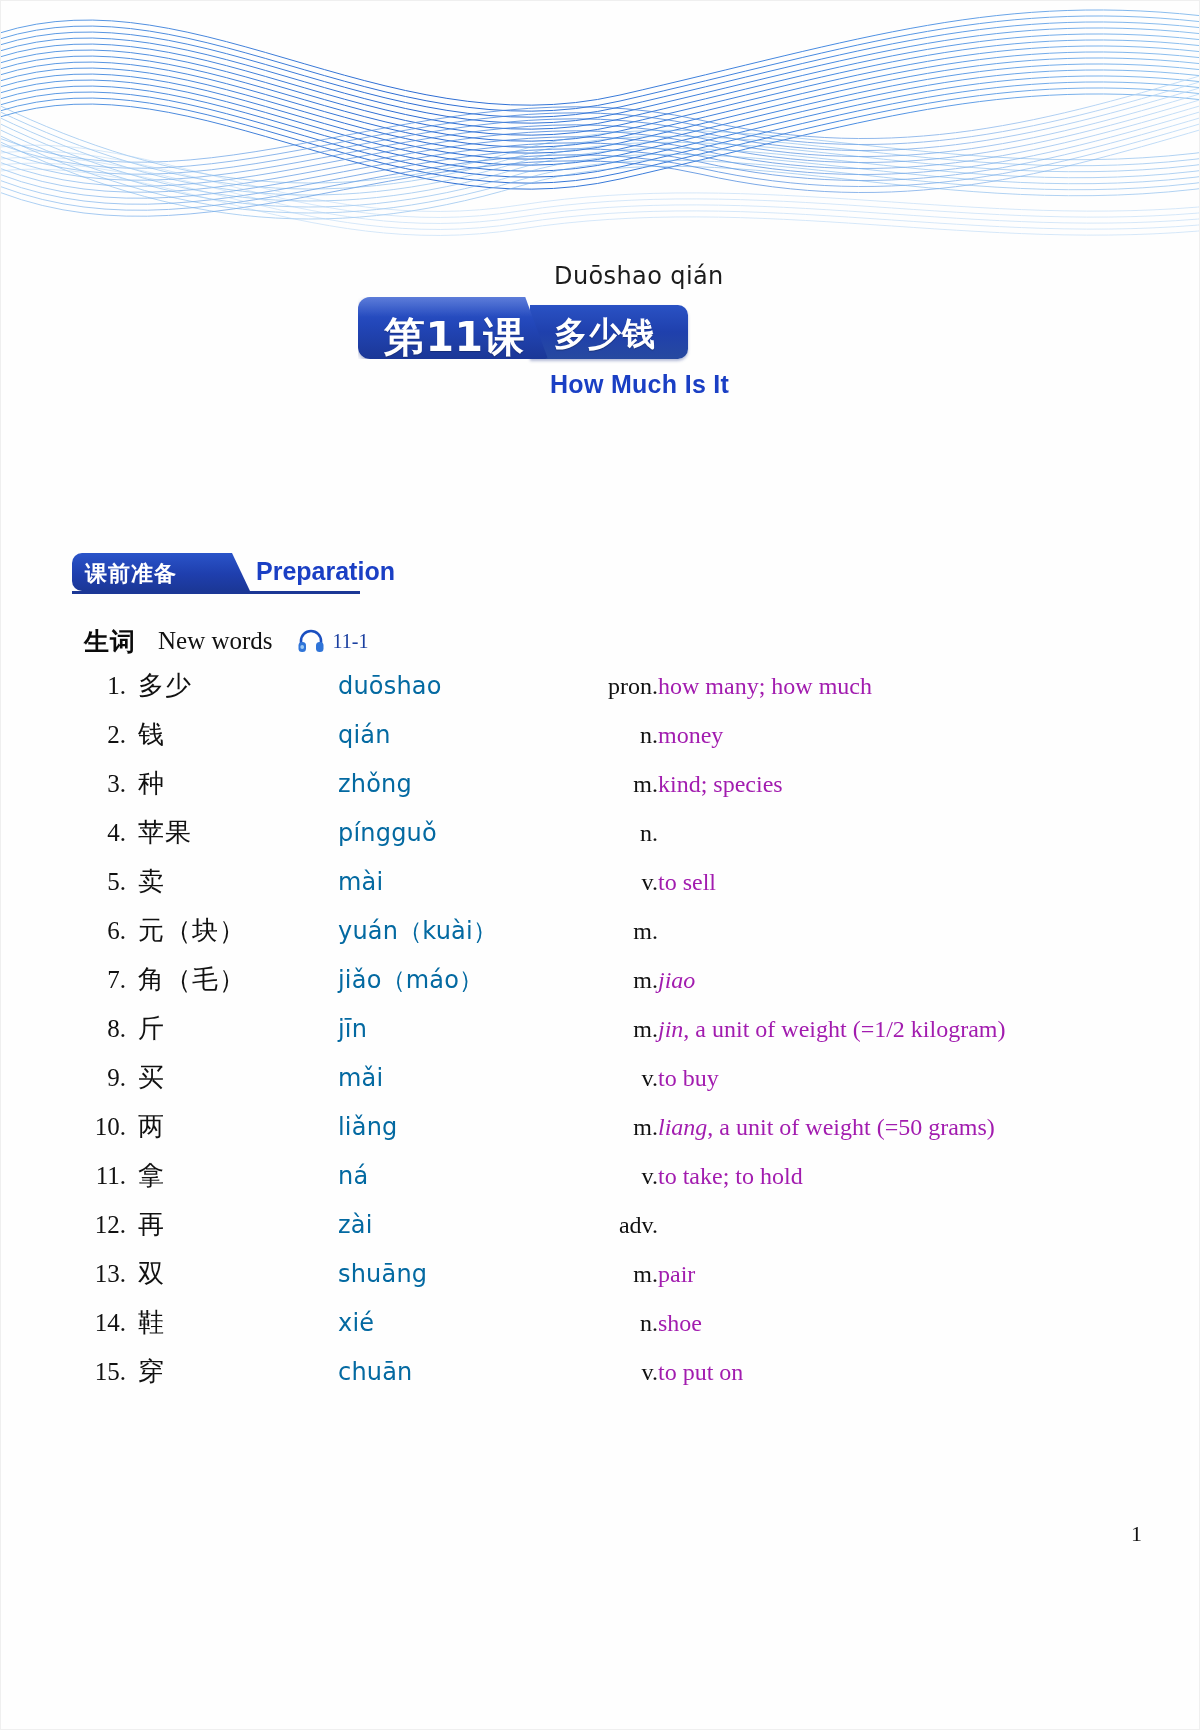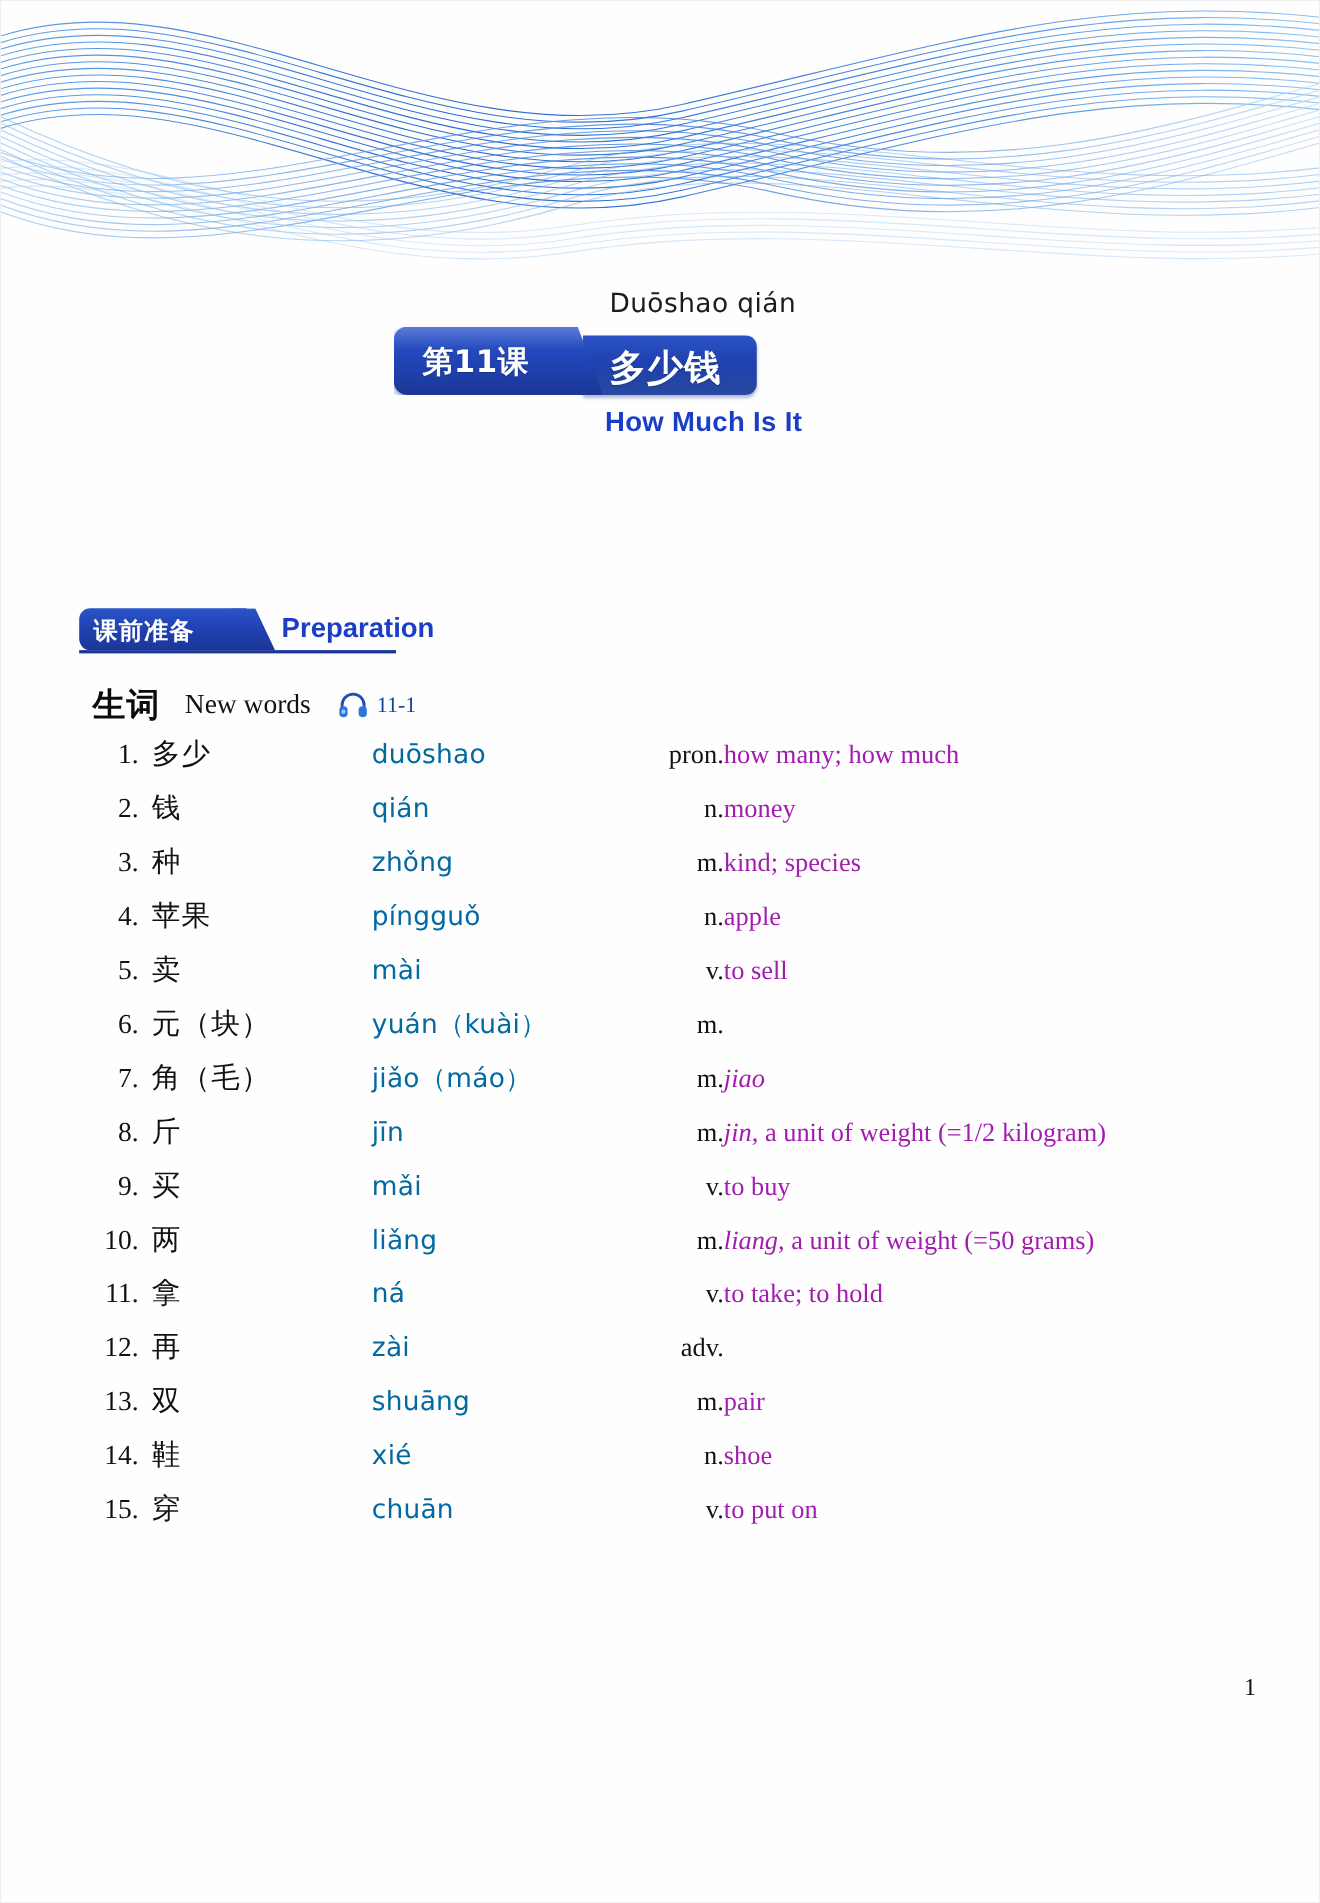--- a/index.html
+++ b/index.html
@@ -99,21 +99,21 @@
     background: linear-gradient(180deg, rgba(255,255,255,0.22), rgba(255,255,255,0));
     border-radius: 12px 16px 0 0;
     clip-path: polygon(0 0, 92% 0, 100% 100%, 0 100%);
   }
   .banner-left-text {
     position: absolute;
     left: 26px;
     top: 13px;
     font-family: "DejaVu Sans", sans-serif;
     font-weight: bold;
-    font-size: 28px;
+    font-size: 41px;
     color: #ffffff;
     letter-spacing: 0.5px;
     white-space: nowrap;
     text-shadow: 0 1px 1px rgba(0,0,0,0.25);
   }
   .english-title {
     position: absolute;
     left: 192px;
     top: 108px;
     font-family: "Liberation Sans", sans-serif;
@@ -185,21 +185,21 @@
     position: absolute;
     left: 84px;
     top: 624px;
     height: 34px;
     display: flex;
     align-items: center;
   }
   .nw-cn {
     font-family: "DejaVu Sans", sans-serif;
     font-weight: bold;
-    font-size: 30px;
+    font-size: 25px;
     color: #0b0b0b;
     letter-spacing: 1px;
   }
   .nw-en {
     margin-left: 22px;
     font-family: "Liberation Serif", serif;
     font-size: 25px;
     color: #111111;
   }
   .headphone {
@@ -414,21 +414,20 @@
         <div class="c-han">种</div>
         <div class="c-pin">zhǒng</div>
         <div class="c-pos">m.</div>
         <div class="c-def">kind; species</div>
       </div>
       <div class="vrow">
         <div class="c-num">4.</div>
         <div class="c-han">苹果</div>
         <div class="c-pin">píngguǒ</div>
         <div class="c-pos">n.</div>
-        <div class="c-def">apple</div>
       </div>
       <div class="vrow">
         <div class="c-num">5.</div>
         <div class="c-han">卖</div>
         <div class="c-pin">mài</div>
         <div class="c-pos">v.</div>
         <div class="c-def">to sell</div>
       </div>
       <div class="vrow">
         <div class="c-num">6.</div>

